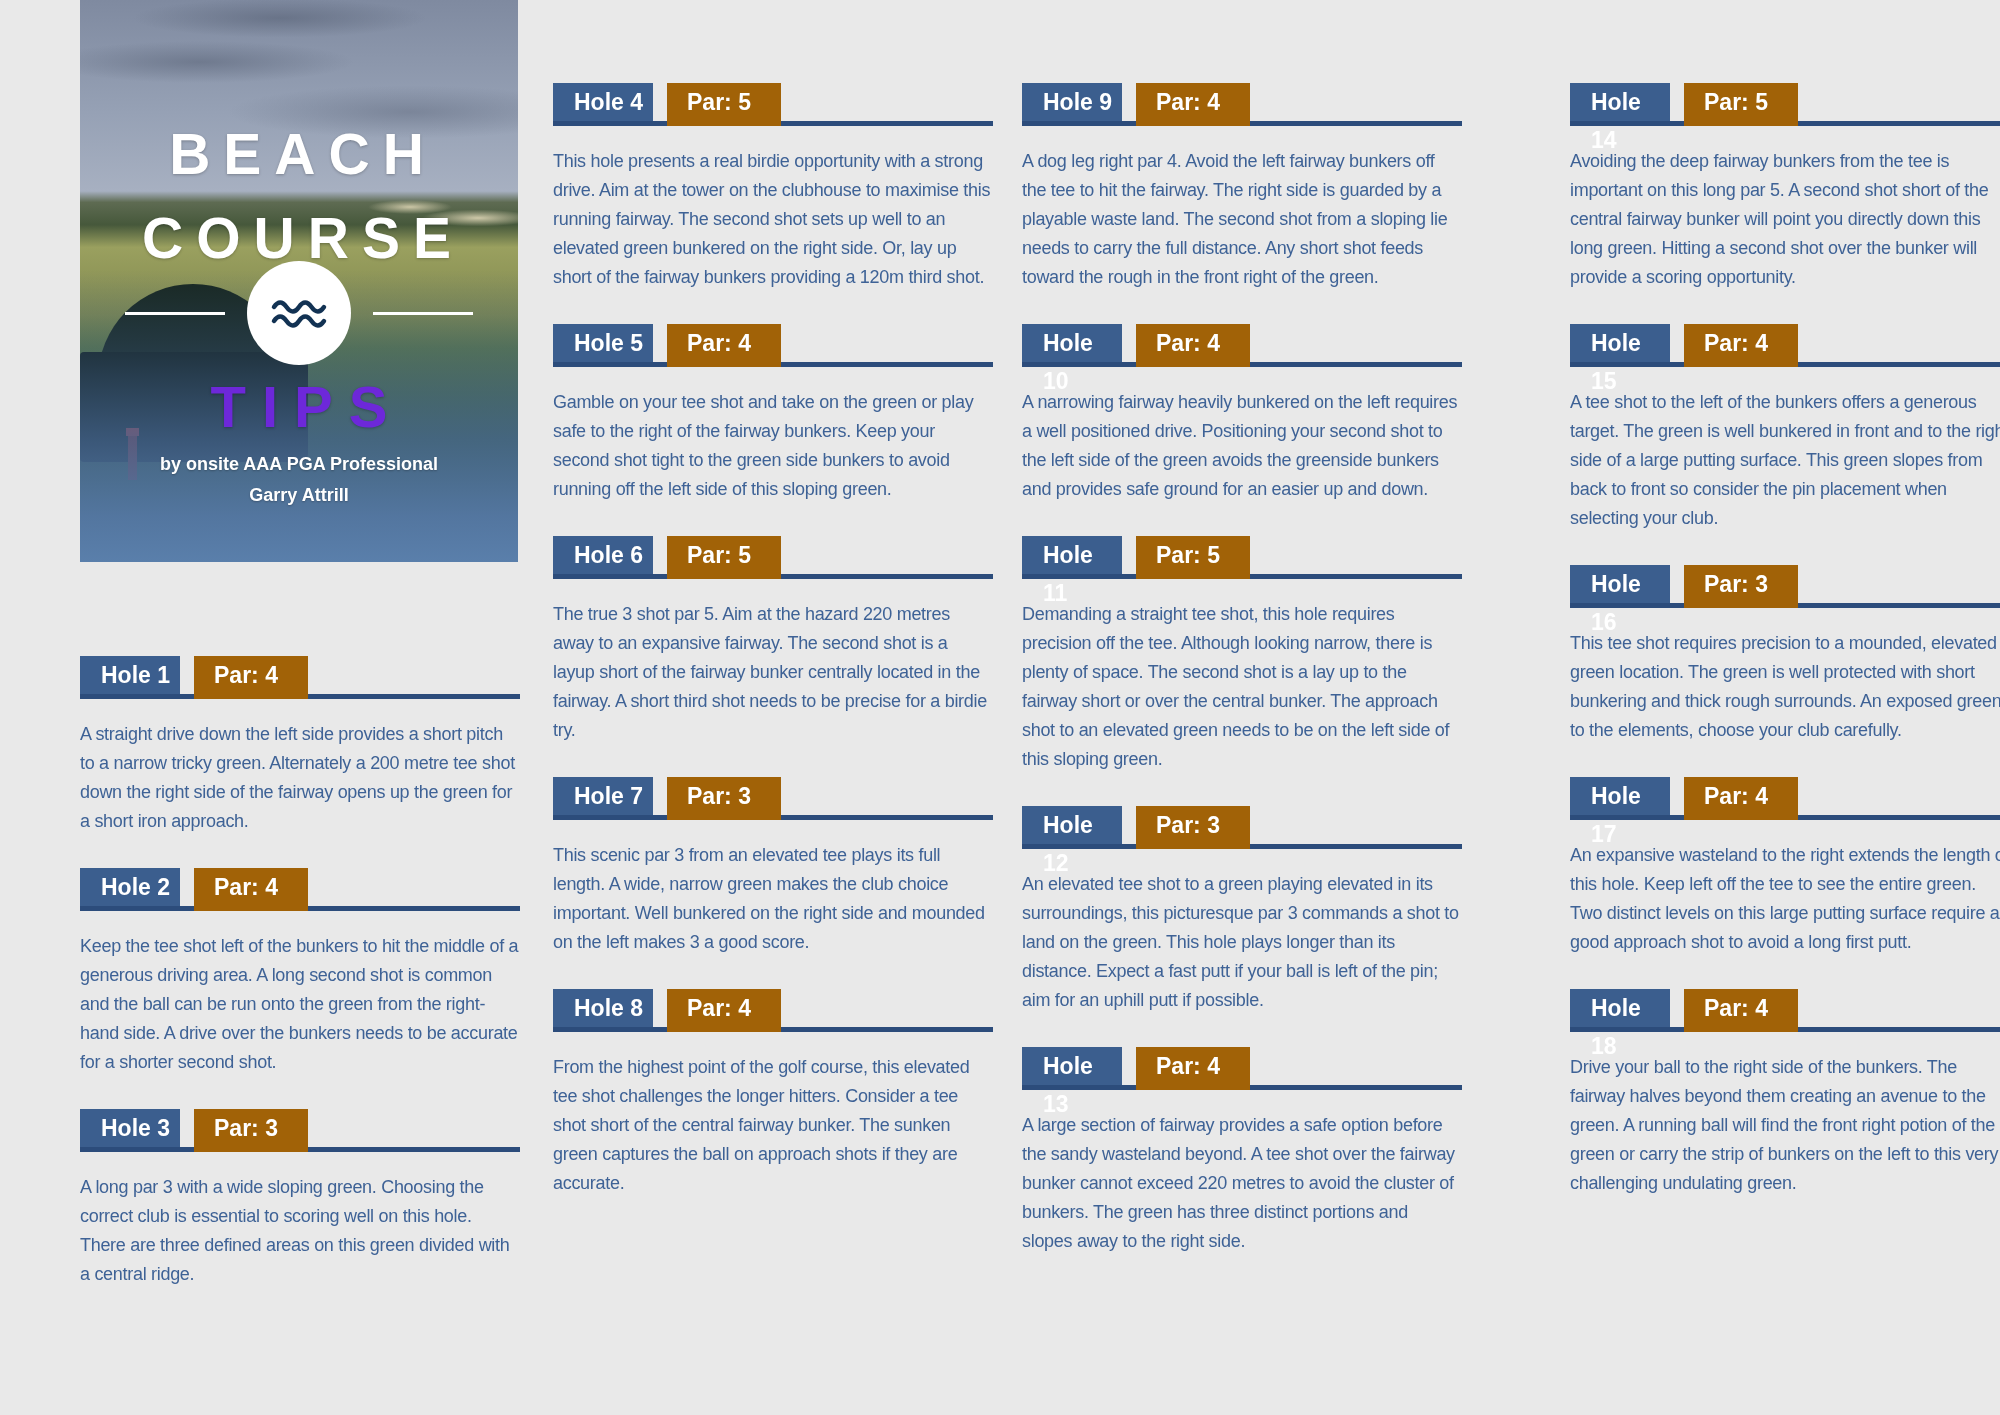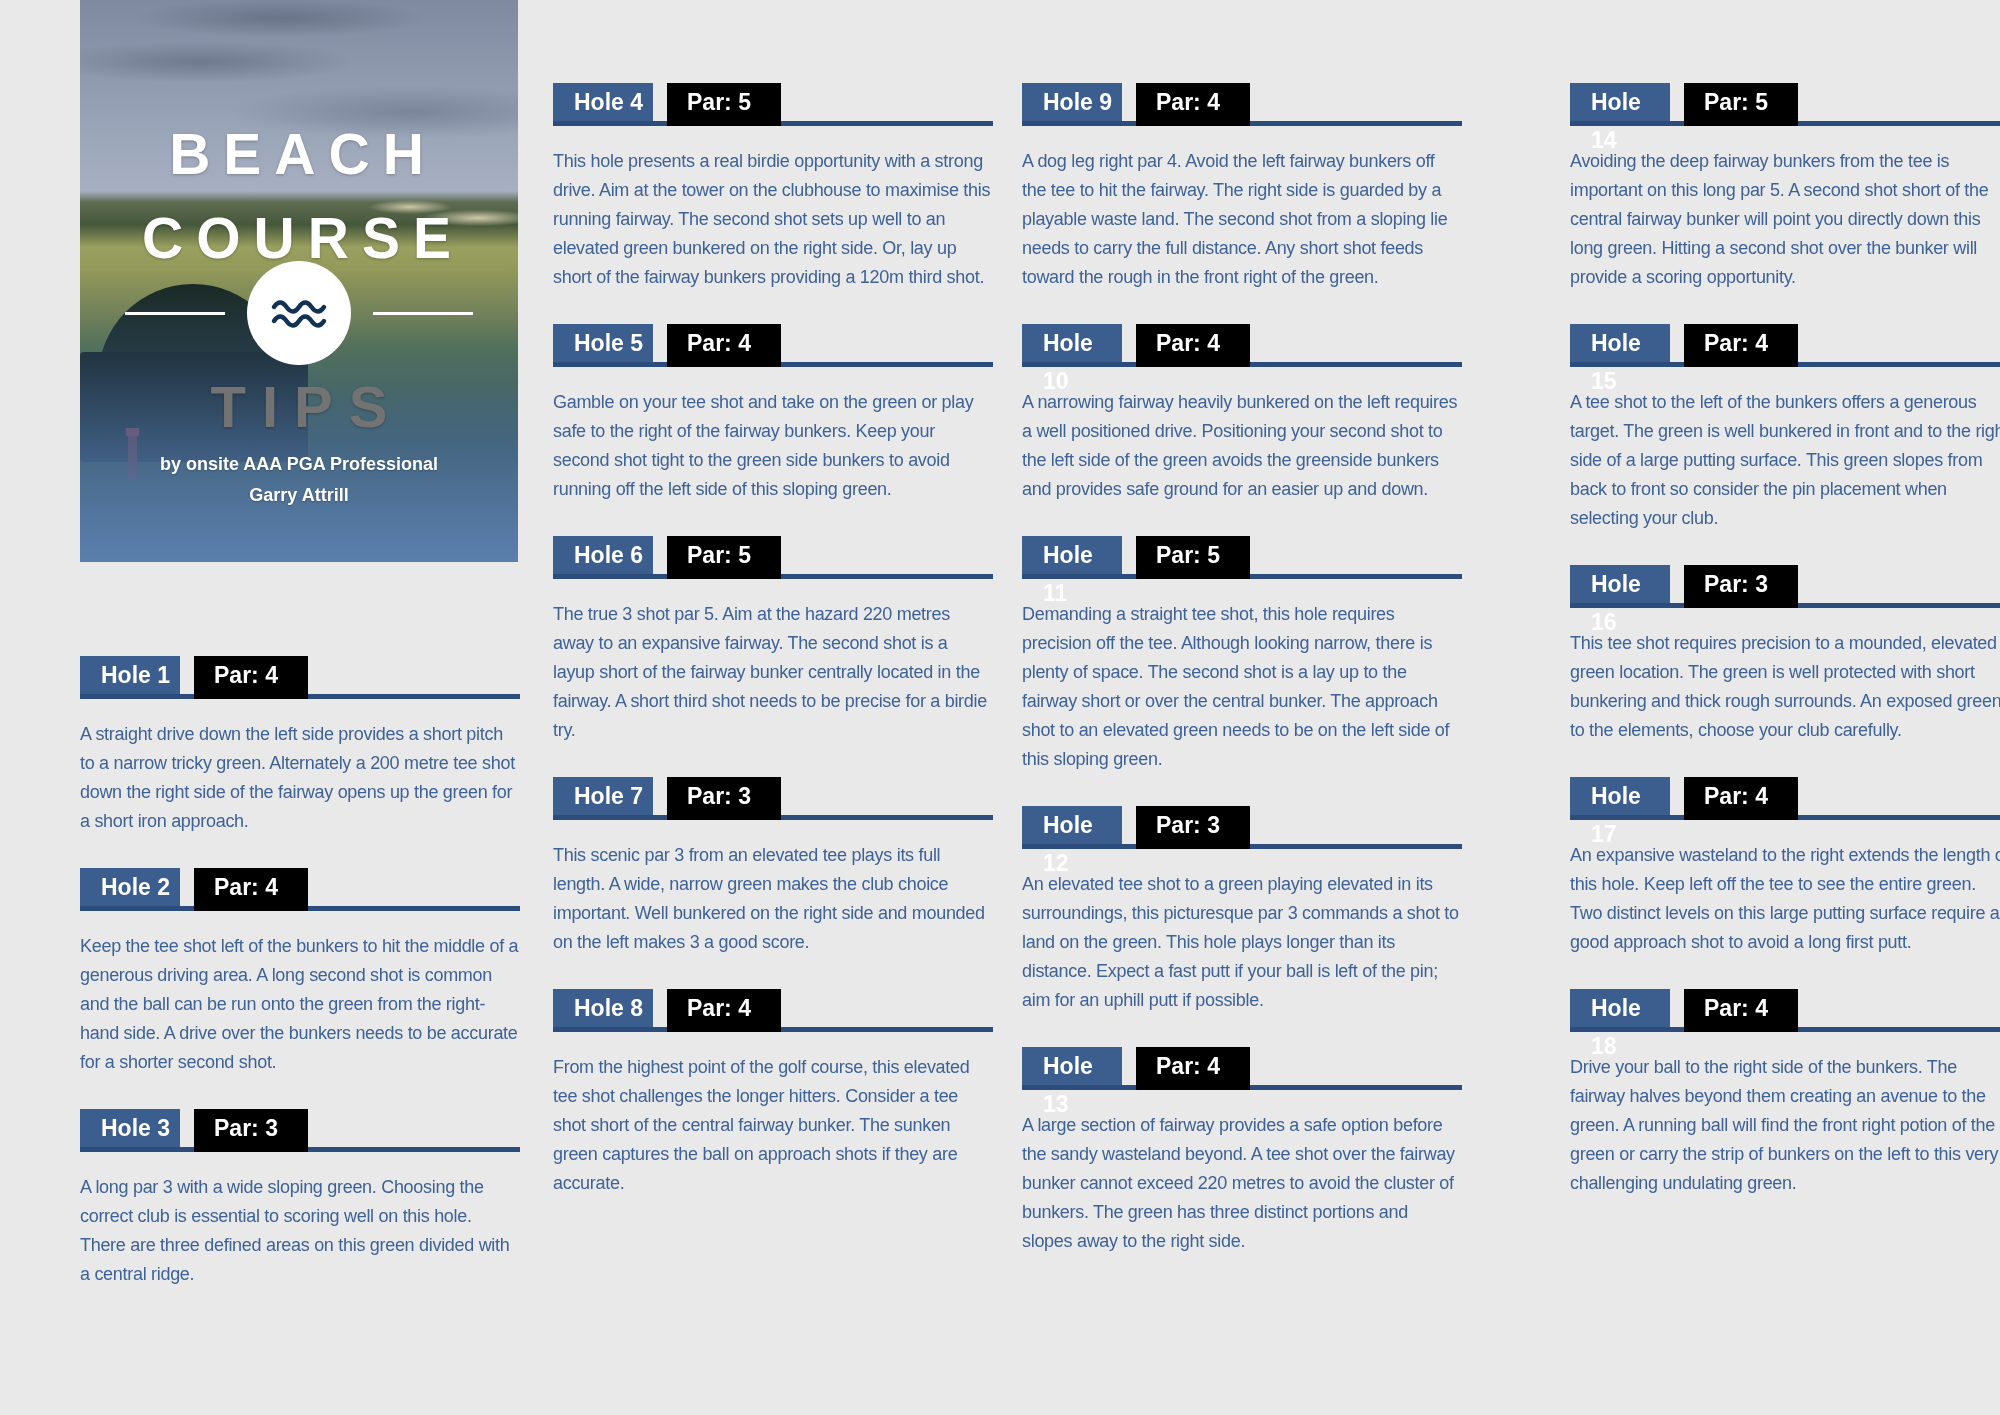--- a/index.html
+++ b/index.html
@@ -59,36 +59,36 @@
     position:absolute; top:261px; left:0; right:0; height:104px;
     display:flex; align-items:center; justify-content:center; gap:22px;
   }
   .divider-line { width:100px; height:3px; background:#fff; }
   .wave-circle {
     width:104px; height:104px; border-radius:50%; background:#fff;
     display:flex; align-items:center; justify-content:center;
   }
   .hero-subtitle {
     position:absolute; top:373px; left:0; right:0; text-align:center;
-    color:#737373; font-size:58px; font-weight:bold; letter-spacing:16px; padding-left:16px;
+    color:#6d28d9; font-size:58px; font-weight:bold; letter-spacing:16px; padding-left:16px;
     text-shadow:0 1px 3px rgba(0,0,0,.25);
   }
   .hero-byline {
     position:absolute; top:449px; left:0; right:0; text-align:center;
     color:#fff; font-size:18px; font-weight:bold; line-height:31px;
     text-shadow:0 1px 2px rgba(0,0,0,.25);
   }
 
   
   .hole-section { margin-bottom:32px; }
   .hole-header { position:relative; height:43px; margin-bottom:21px; }
   .header-rule { position:absolute; left:0; right:0; bottom:0; height:5px; background:#2c4c7b; }
   .badge { position:absolute; top:0; color:#fff; font-weight:bold; font-size:23px; line-height:38px; }
   .badge-hole { left:0; width:100px; height:38px; background:#3b5e8e; padding-left:21px; box-sizing:border-box; }
-  .badge-par  { left:114px; width:114px; height:43px; background:#000000; padding-left:20px; box-sizing:border-box; }
+  .badge-par  { left:114px; width:114px; height:43px; background:#a16207; padding-left:20px; box-sizing:border-box; }
   .hole-text {
     margin:0; width:440px; color:#3e6296;
     font-size:18px; letter-spacing:-0.3px; line-height:29px;
   }
 </style>
 </head>
 <body>
 
 <div class="page">
 

